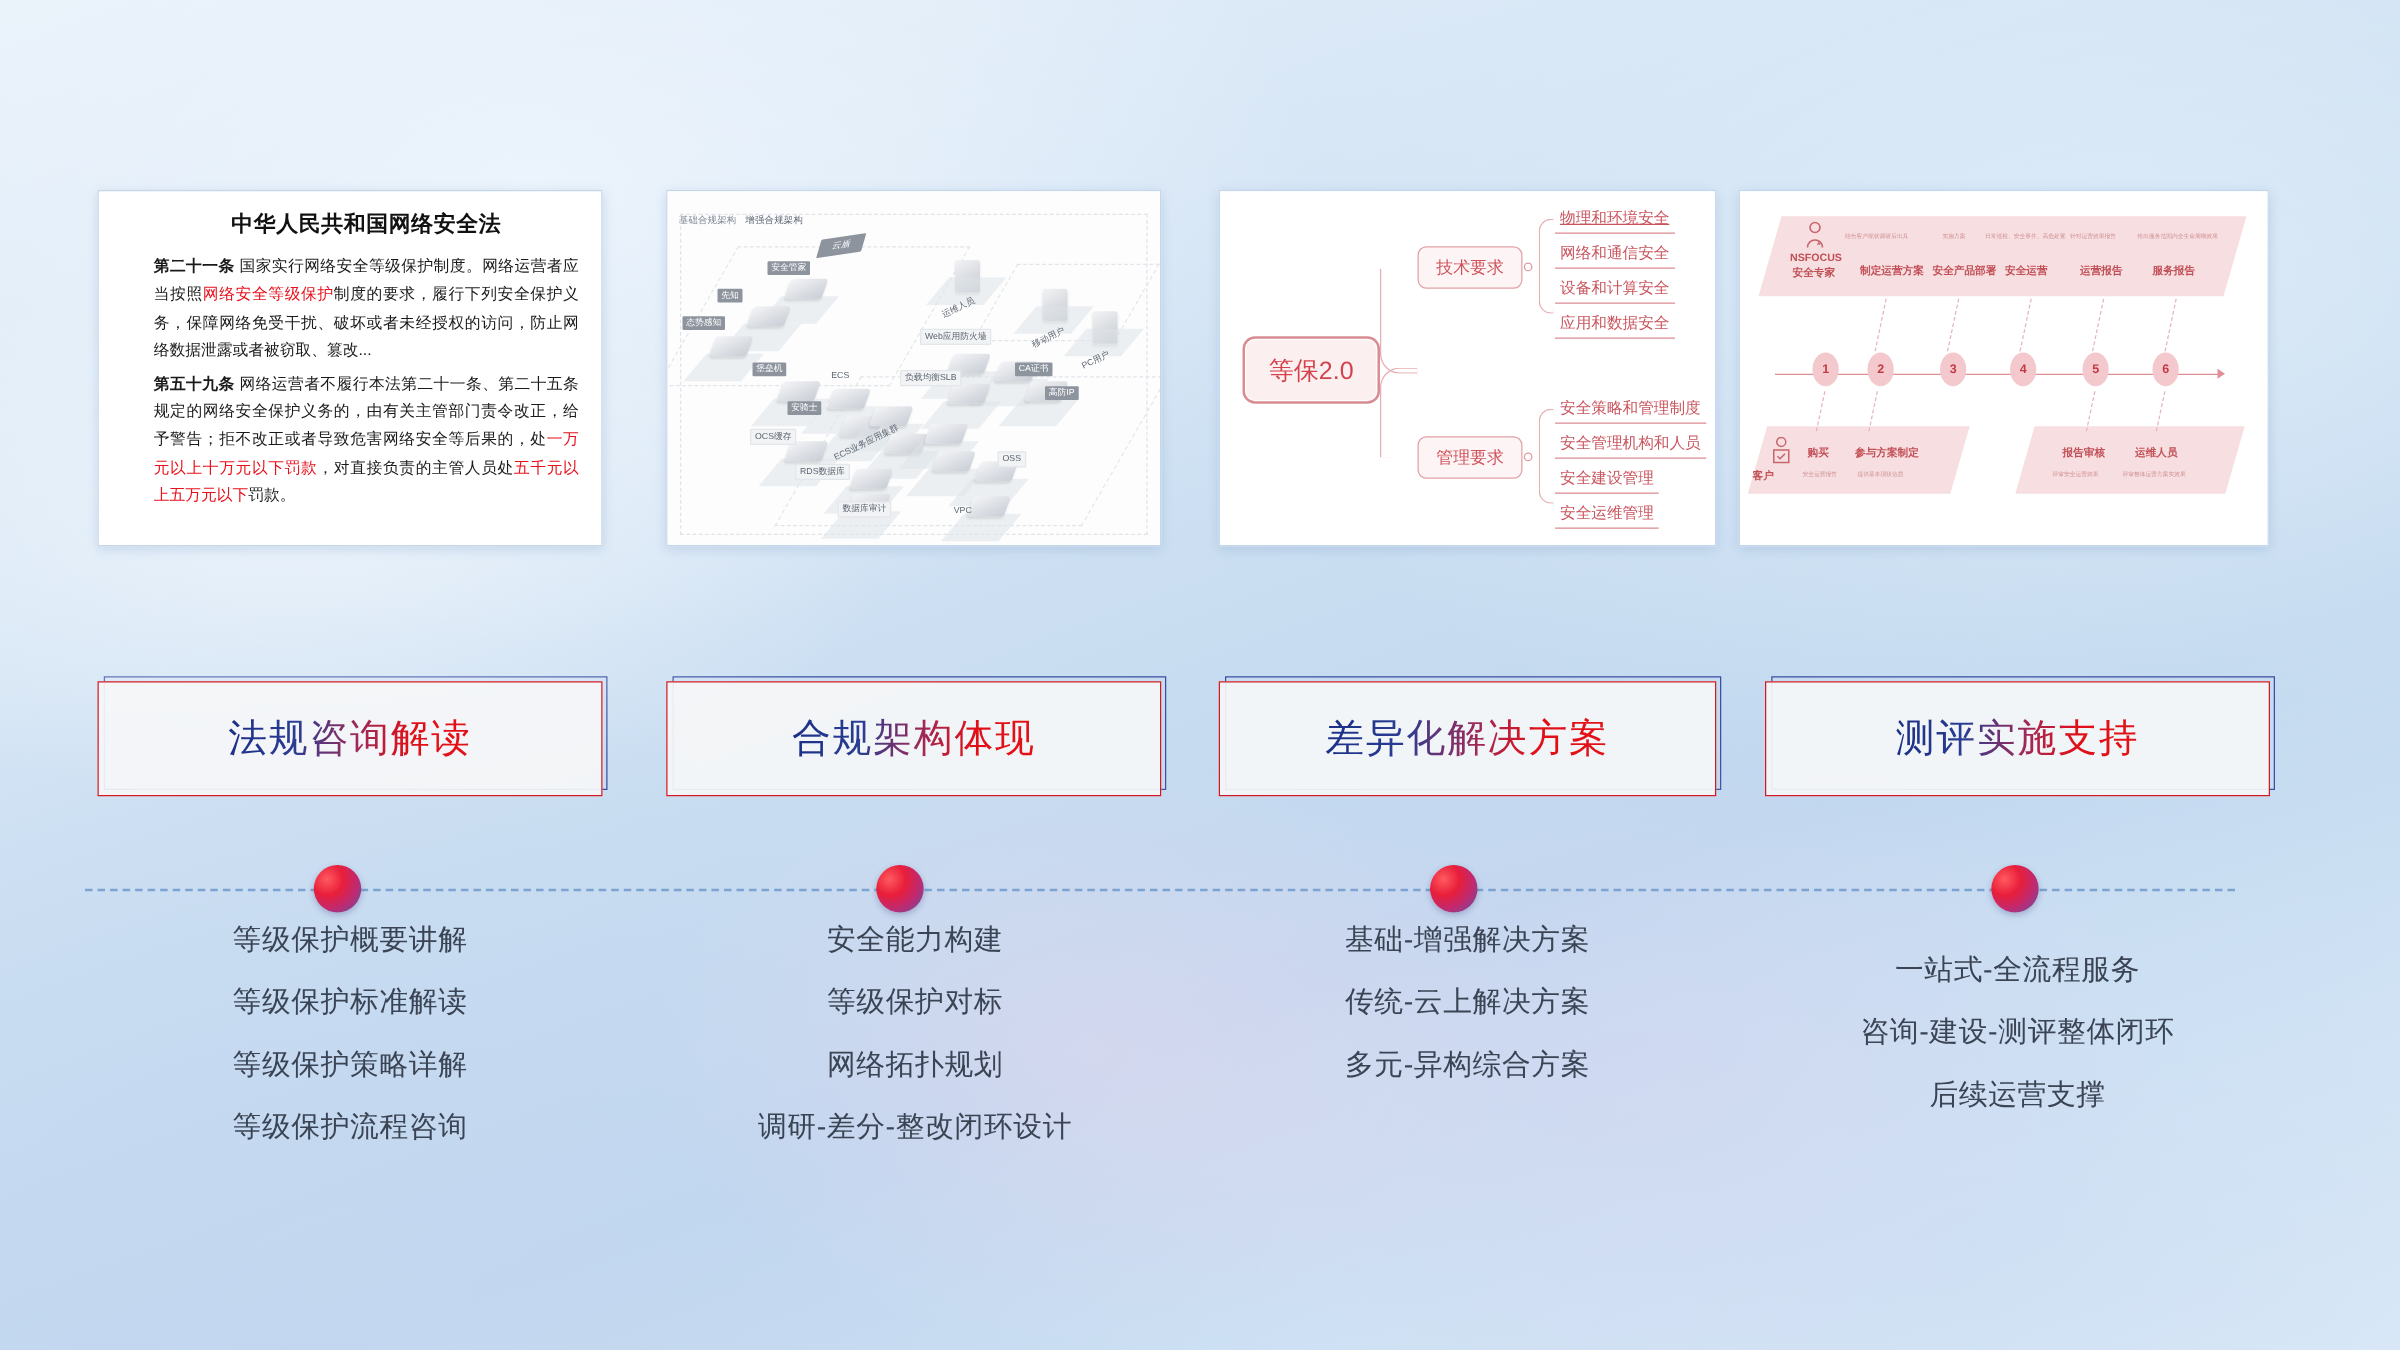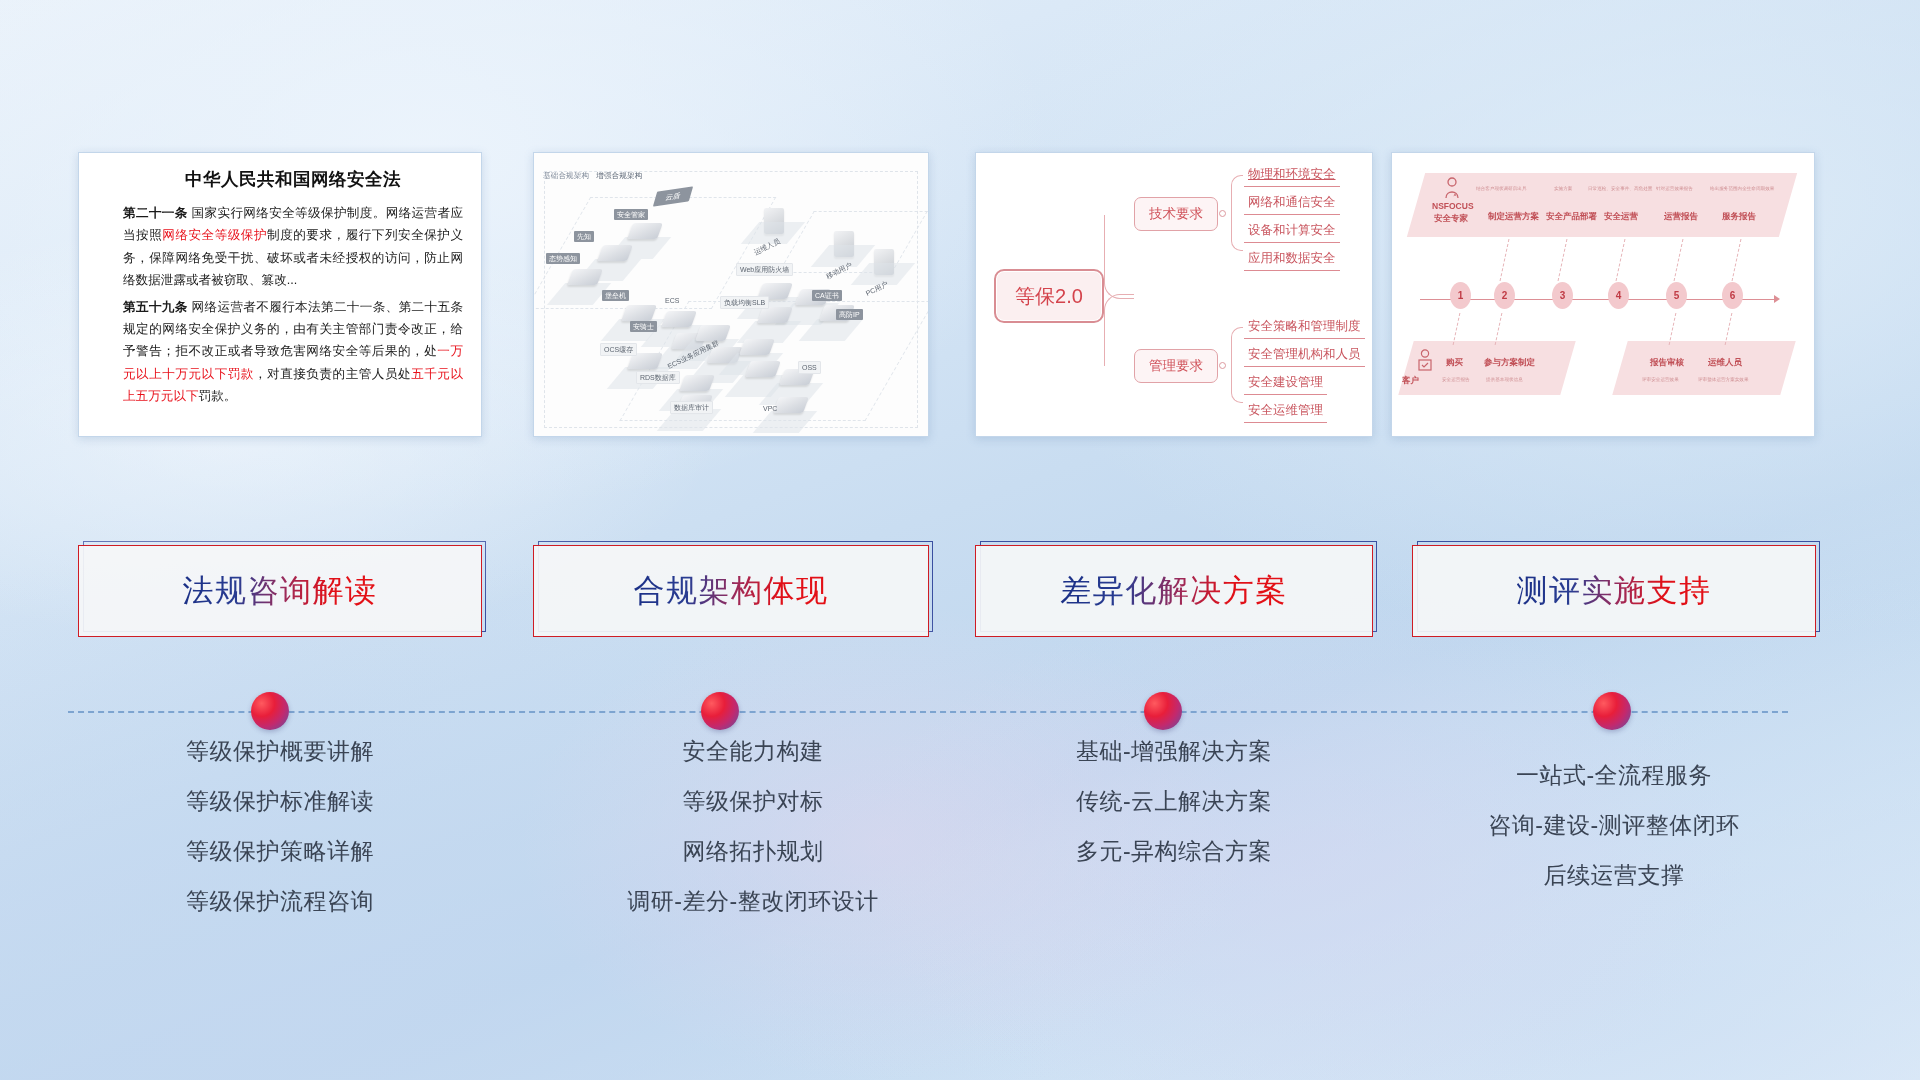--- a/index.html
+++ b/index.html
@@ -168,21 +168,21 @@
   }
 
   
   .lists { position: absolute; top: 740px; left: 0; width: 1920px; height: 230px; }
   .list-col { position: absolute; top: 0; text-align: center; }
   .list-item {
     font-size: 23px; color: #3a4454; line-height: 1.0; margin-bottom: 27px;
     letter-spacing: .5px; white-space: nowrap;
   }
   .lc-1 { left: 78px;  width: 404px; }
-  .lc-2 { left: 555px; width: 396px; }
+  .lc-2 { left: 534px; width: 396px; }
   .lc-3 { left: 975px; width: 398px; }
   .lc-4 { left: 1412px; width: 404px; top: 24px; }
 </style>
 </head>
 <body>
 
 <div class="bg-wash"></div>
 
 <div class="cards">
 

